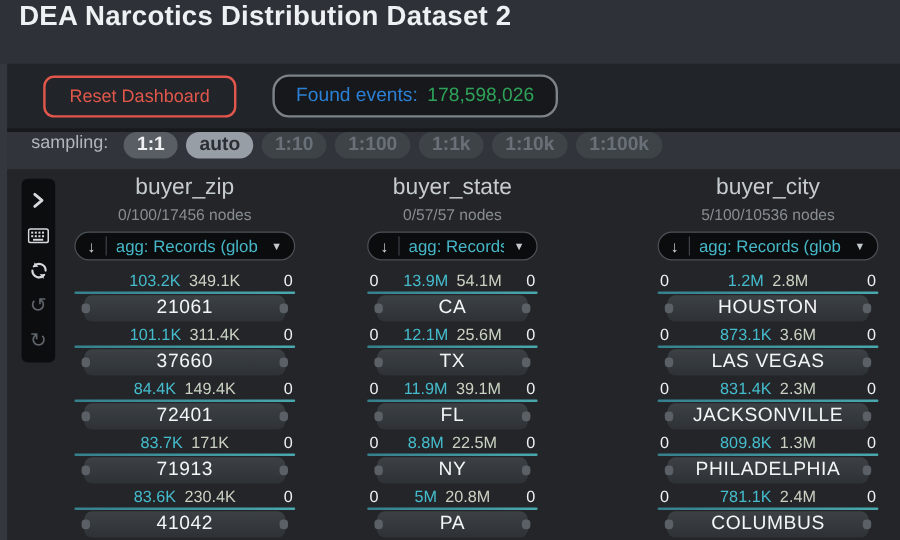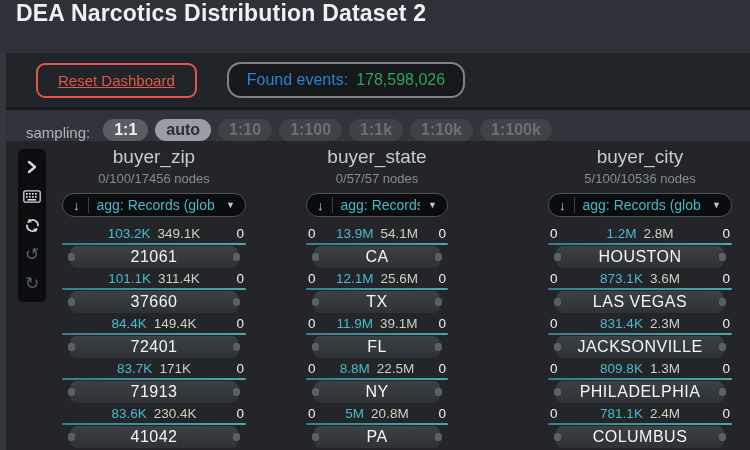--- a/index.html
+++ b/index.html
@@ -20,31 +20,30 @@
   .shell { margin-left:6px; }
   .toolbar {
     height:57px; background:#212428;
     display:flex; align-items:center; gap:30px; padding-left:30px;
     border-bottom:3px solid #17191c;
   }
   .reset-btn {
     background:transparent; border:2px solid #e2574b; color:#e2574b;
     font-size:15px; padding:7px 20px; border-radius:9px; cursor:pointer;
     font-family:"Liberation Sans", sans-serif;
-    text-decoration:underline;
   }
   .found-box {
     border:2px solid #7d8389; border-radius:14px; background:#16181b;
     padding:7px 18px; font-size:16px; display:flex; align-items:center;
   }
   .found-label { color:#2c80d3; }
   .found-value { color:#2fa259; margin-left:8px; }
   .sampling {
     height:31px; background:#31353b;
-    display:flex; align-items:flex-end; padding-left:20px; gap:7px;
+    display:flex; align-items:flex-start; padding-left:20px; gap:7px;
   }
   .sampling-label { font-size:15px; color:#b0b6bc; margin-right:6px; }
   .pill {
     border-radius:11px; padding:3px 11px; font-size:16px; font-weight:bold;
     line-height:1; cursor:pointer; user-select:none;
   }
   .p-dark     { background:#585e64; color:#eef0f2; }
   .p-selected { background:#989ea5; color:#2b2e33; }
   .p-dim      { background:#3e4348; color:#6a7077; }
   .main { position:relative; background:#232528; height:313px; }

